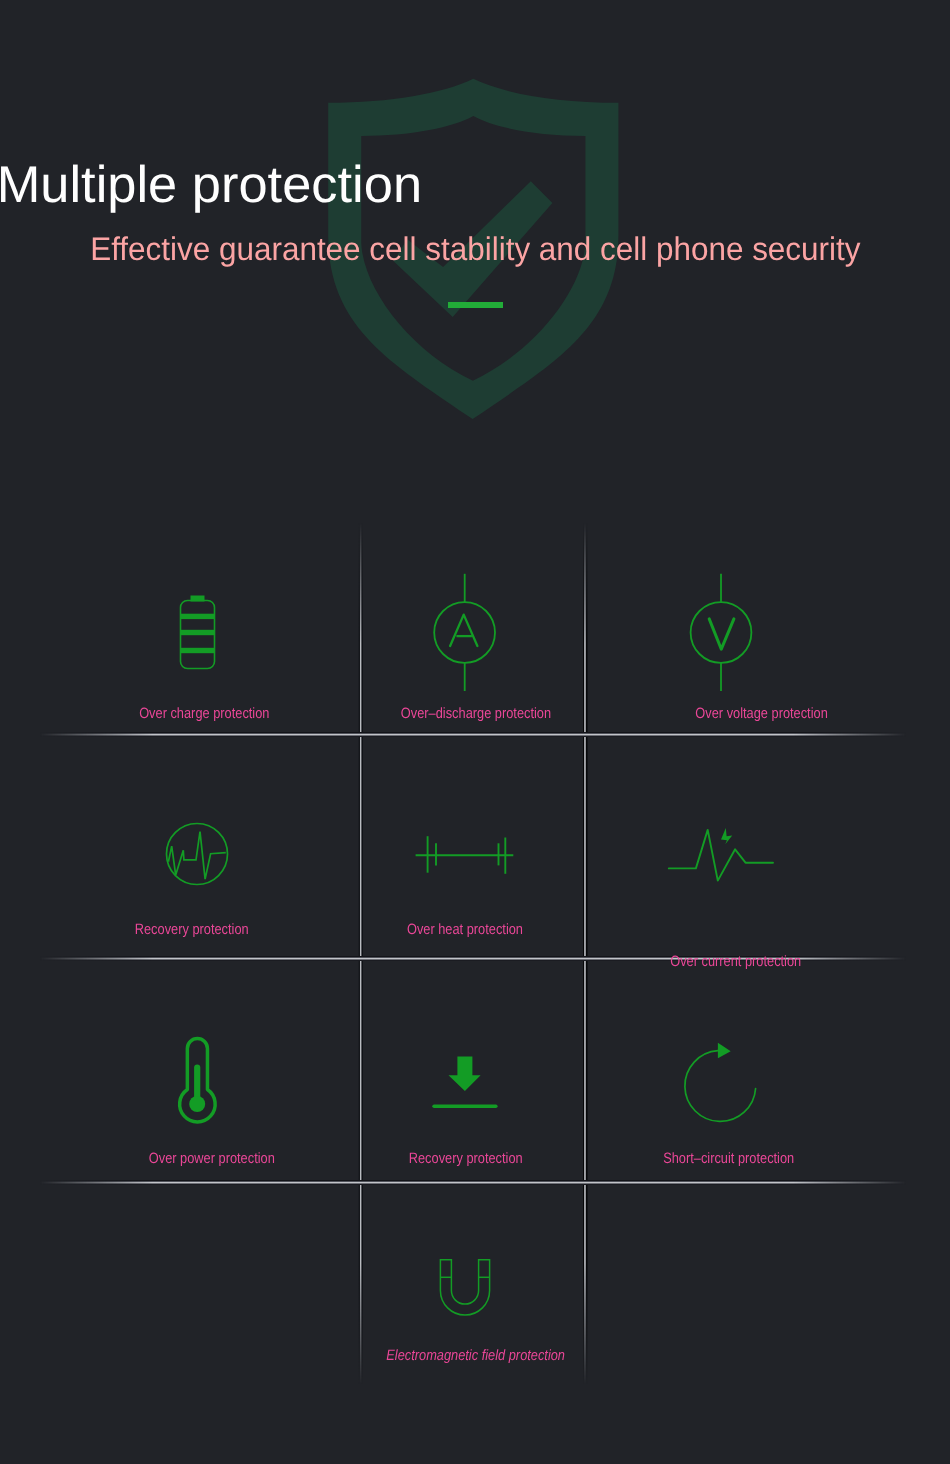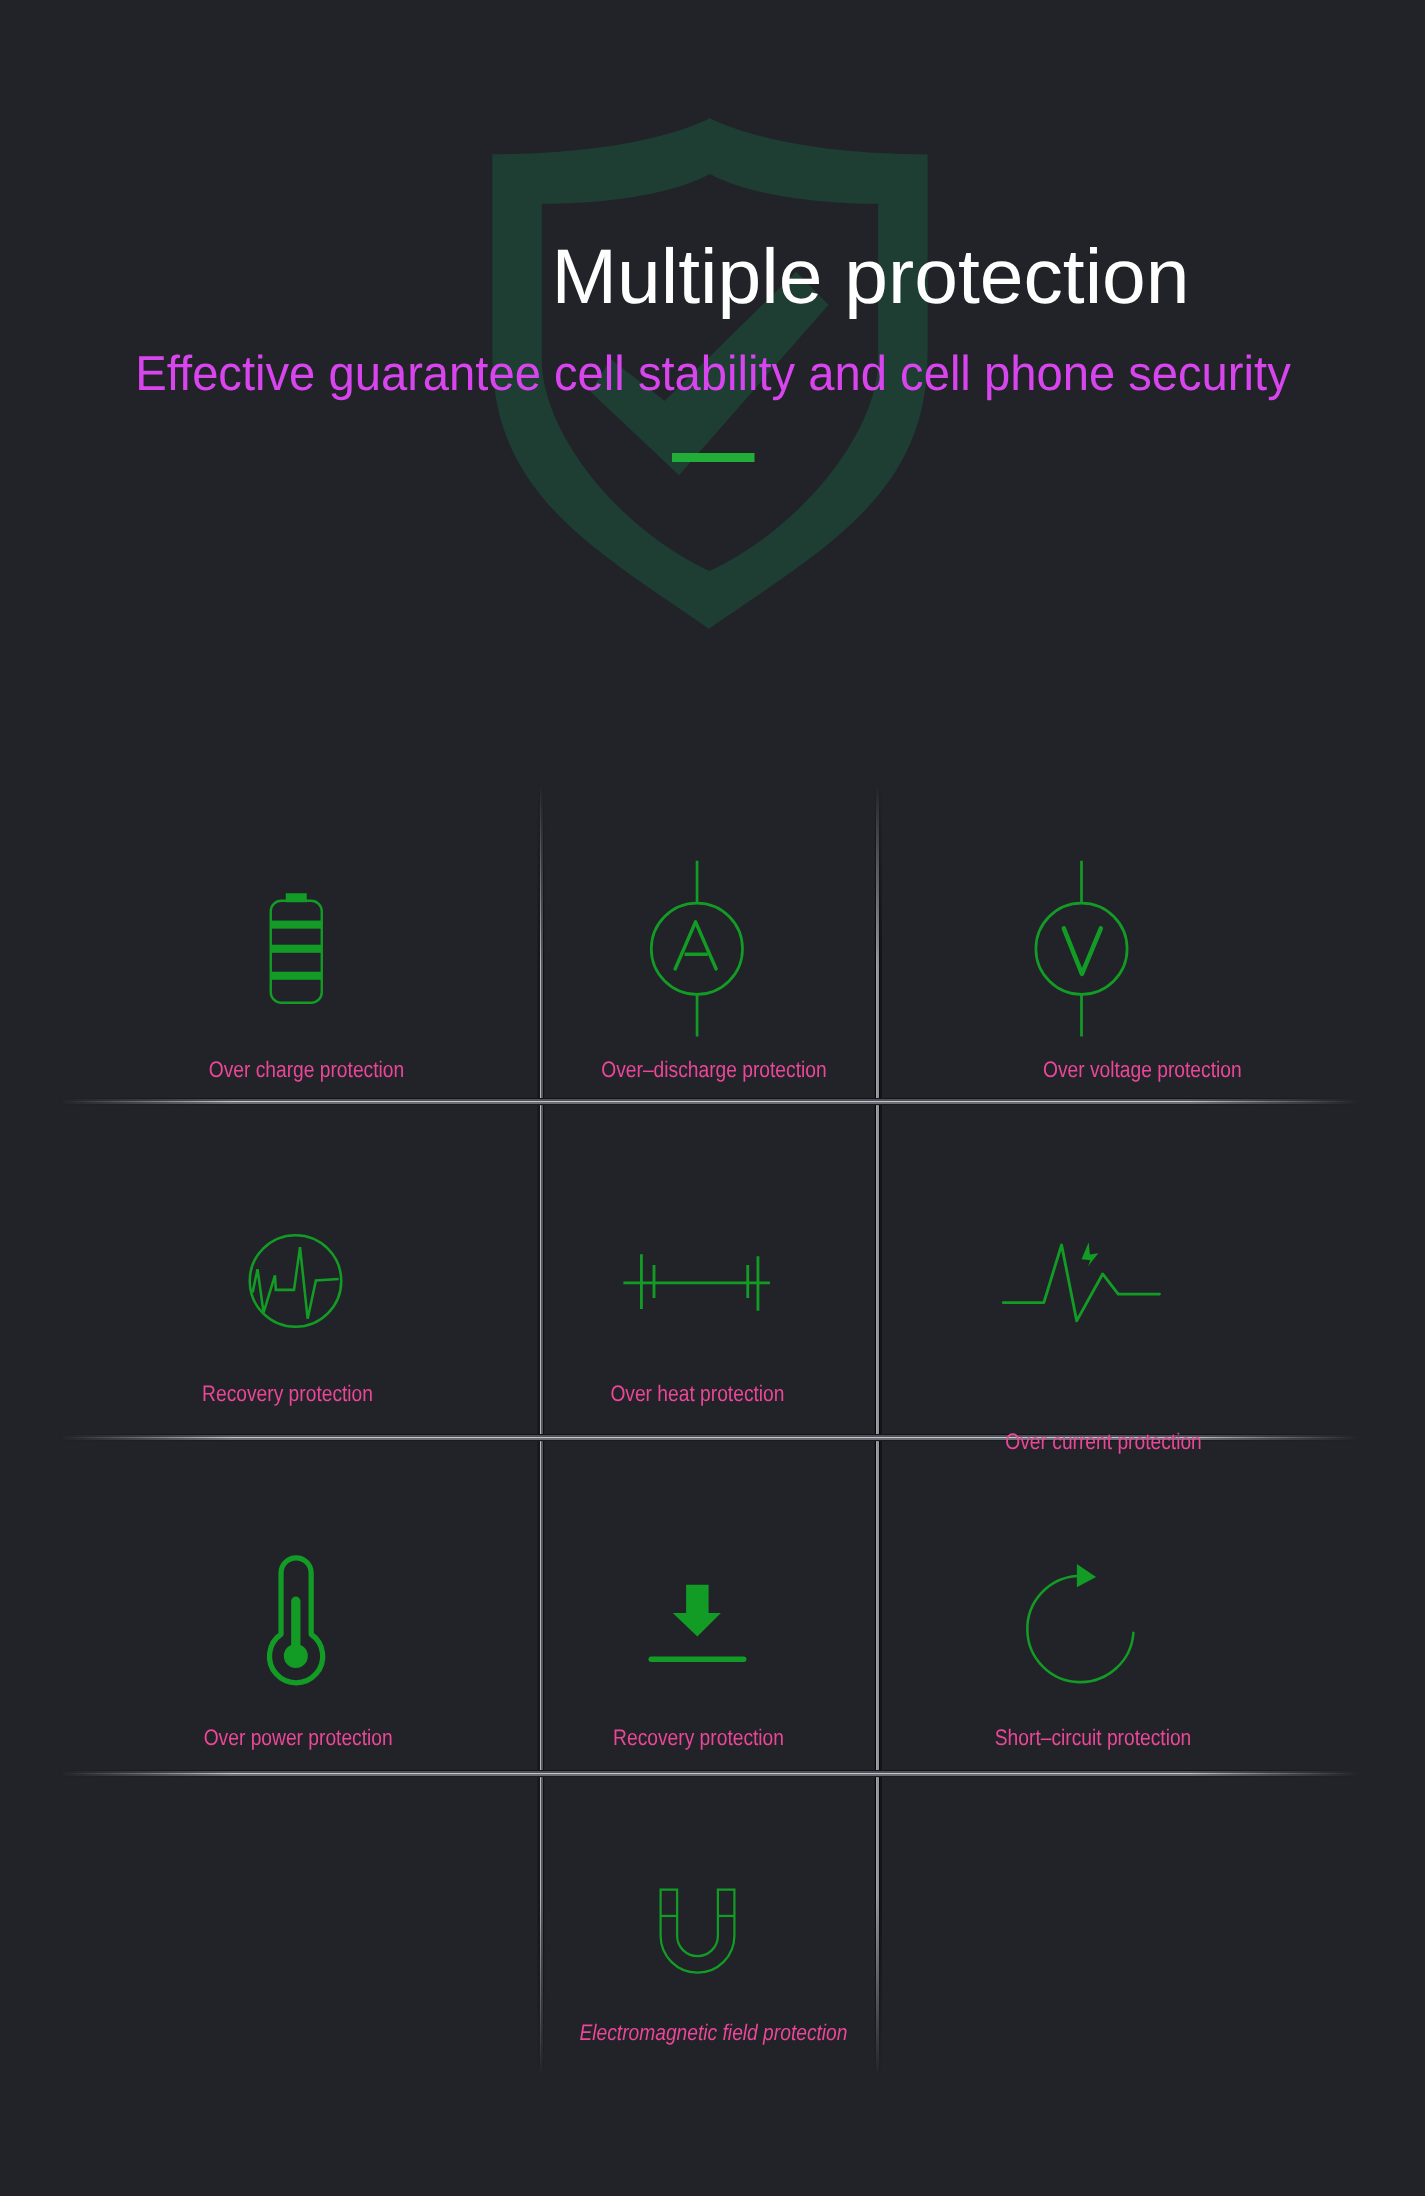--- a/index.html
+++ b/index.html
@@ -4,24 +4,24 @@
 <title>Multiple protection</title>
 <style>
   html,body{margin:0;padding:0;}
   body{width:950px;height:1464px;background:#212328;overflow:hidden;
        font-family:"Liberation Sans",sans-serif;
        -webkit-font-smoothing:antialiased;text-rendering:geometricPrecision;}
   .page{position:relative;width:950px;height:1464px;background:#212328;}
 
   .shield-wrap{position:absolute;left:0;top:0;width:950px;height:500px;}
 
-  .title{position:absolute;left:0;top:158px;width:790px;text-align:right;
+  .title{position:absolute;left:0;top:158px;width:790px;text-align:left;
          color:#ffffff;font-size:51.6px;font-weight:400;line-height:52px;opacity:0.999;will-change:opacity;}
   .subtitle{position:absolute;left:0;top:232px;width:950px;text-align:center;
-         color:#d946ef;font-size:32.7px;font-weight:400;line-height:33px;opacity:0.999;will-change:opacity;}
+         color:#fca5a5;font-size:32.7px;font-weight:400;line-height:33px;opacity:0.999;will-change:opacity;}
   .sx{display:inline-block;transform-origin:center center;}
   .accent-bar{position:absolute;left:448px;top:301.5px;width:55px;height:6px;
          background:#22ac38;}
 
   .vline{position:absolute;width:1px;}
   .hline{position:absolute;height:1px;}
 
   .cell-label{position:absolute;color:#ec4899;font-size:15px;
          text-align:center;white-space:nowrap;line-height:15px;opacity:0.999;will-change:opacity;}
   .iconbox{position:absolute;}
@@ -142,21 +142,21 @@
   <div class="cell-label" style="left:625.5px;top:922.3px;width:220px;margin-top:32px;"><span class="sx" style="transform:scaleX(0.854)">Over current protection</span></div>
 
   <div class="iconbox" style="left:162px;top:1030px;width:70px;height:100px;">
     <svg width="70" height="100" viewBox="0 0 70 100">
       <path d="M 25.35 59.5 L 25.35 18.6 A 10.05 10.05 0 0 1 45.45 18.6 L 45.45 59.5
                A 17.75 17.75 0 1 1 25.35 59.5 Z" fill="none" stroke="#139c25" stroke-width="3.5" stroke-linejoin="round"></path>
       <path d="M 35.2 37.5 L 35.2 74.0" fill="none" stroke="#139c25" stroke-width="6.2" stroke-linecap="round"></path>
       <circle cx="35.2" cy="74.0" r="8.0" fill="#139c25"></circle>
     </svg>
   </div>
-  <div class="cell-label" style="left:89px;top:1150.5px;width:220px;"><span class="sx" style="transform:scaleX(0.854)">Over power protection</span></div>
+  <div class="cell-label" style="left:102px;top:1150.5px;width:220px;"><span class="sx" style="transform:scaleX(0.854)">Over power protection</span></div>
 
   <div class="iconbox" style="left:425px;top:1045px;width:80px;height:70px;">
     <svg width="80" height="70" viewBox="0 0 80 70">
       <path d="M 32.4 11.5 L 47.4 11.5 L 47.4 30.3 L 55.6 30.3 L 39.9 46.0 L 23.5 30.3 L 32.4 30.3 Z" fill="#139c25"></path>
       <rect x="7.3" y="59.4" width="65.3" height="3.6" rx="1.8" fill="#139c25"></rect>
     </svg>
   </div>
   <div class="cell-label" style="left:355.4px;top:1150.5px;width:220px;"><span class="sx" style="transform:scaleX(0.854)">Recovery protection</span></div>
 
   <div class="iconbox" style="left:680px;top:1038px;width:85px;height:90px;">

